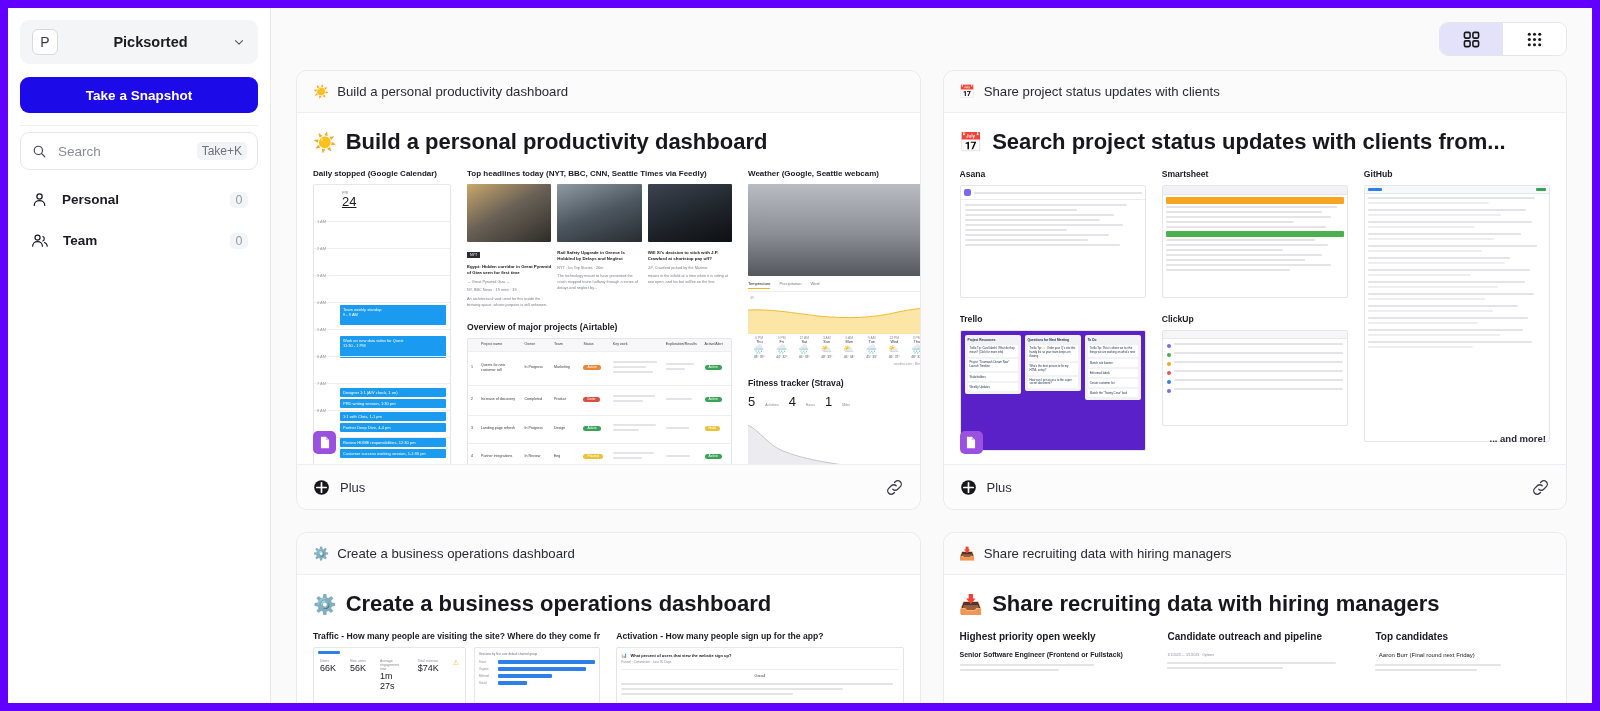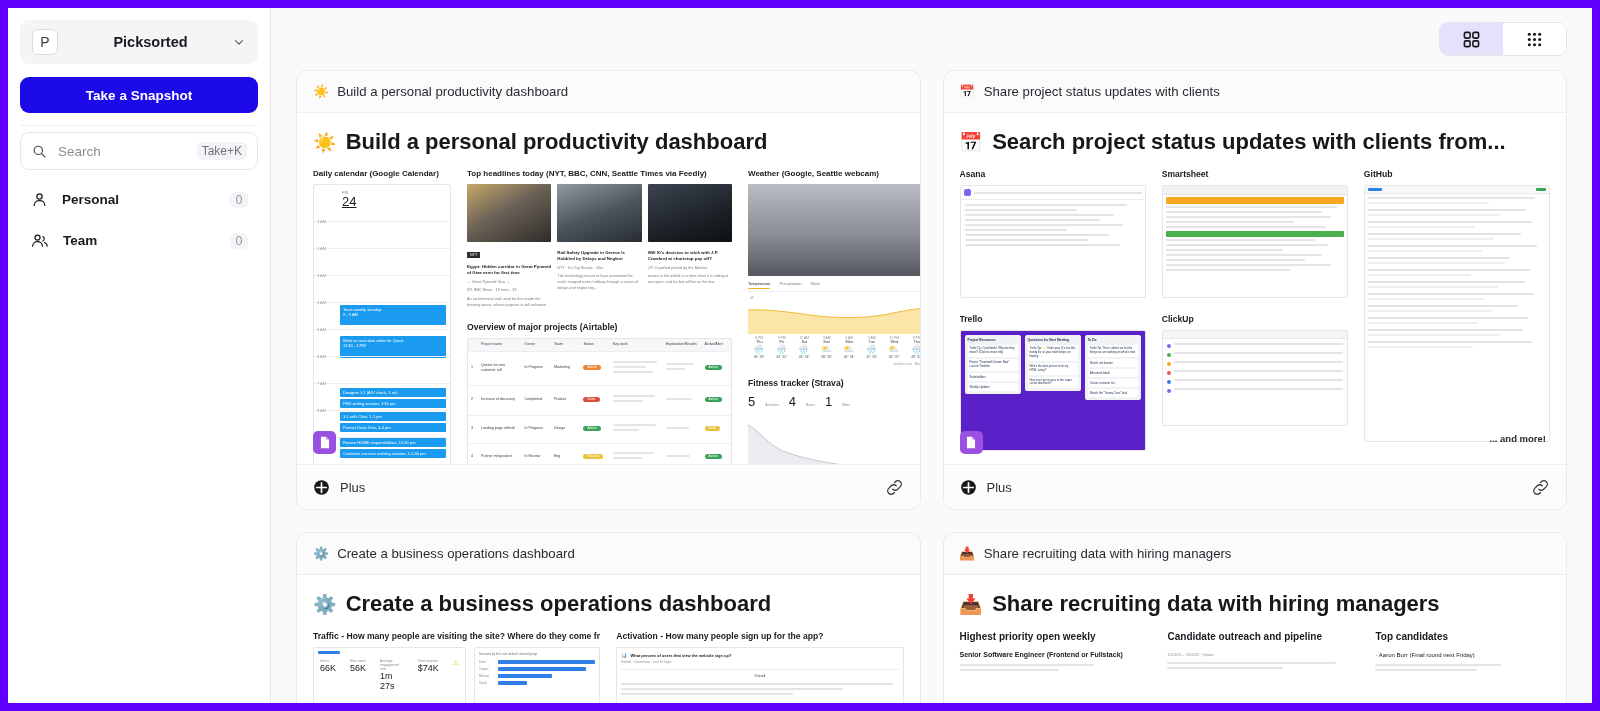--- a/index.html
+++ b/index.html
@@ -328,21 +328,21 @@
           <span class="t">Build a personal productivity dashboard</span>
         </div>
         <div class="card-body">
           <div class="doc-title">
             <span class="emo">☀️</span>
             <span>Build a personal productivity dashboard</span>
           </div>
           <div class="panels">
 
             <div class="pcol" style="flex:0 0 138px">
-              <div class="ptitle">Daily calendar (Google Calendar)</div>
+              <div class="ptitle">Daily stopped (Google Calendar)</div>
               <div class="cal">
                 <div class="cal-day">
                   <div class="dw">FRI</div>
                   <div class="dn">24</div>
                 </div>
                 <div class="cal-grid">
                   <div class="cal-row">
                       <span>1 AM</span>
                     </div>
                   <div class="cal-row">

